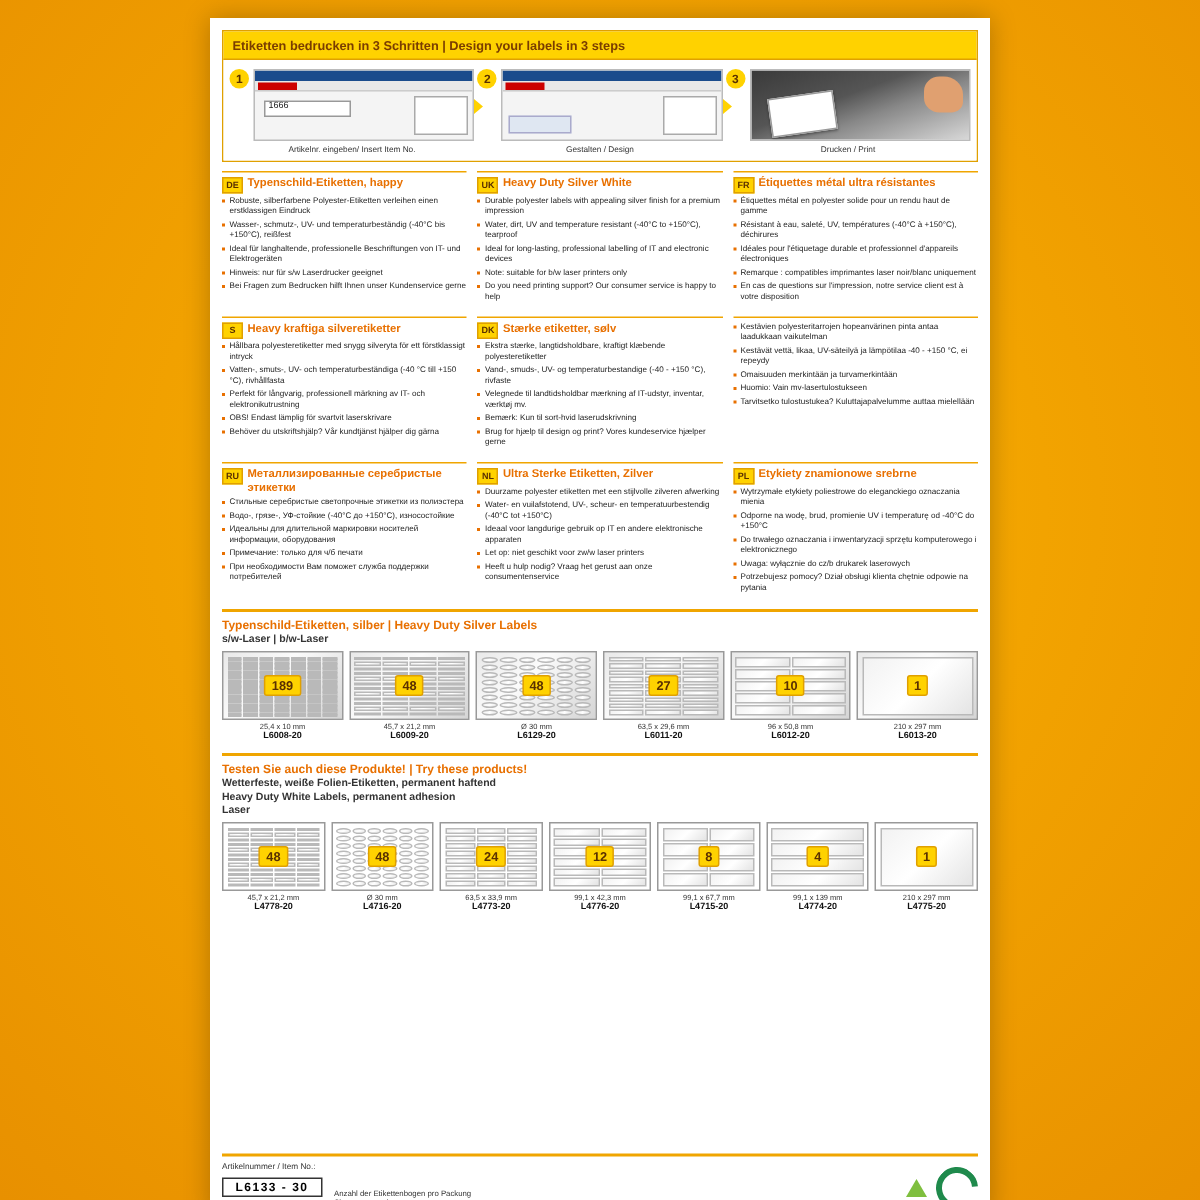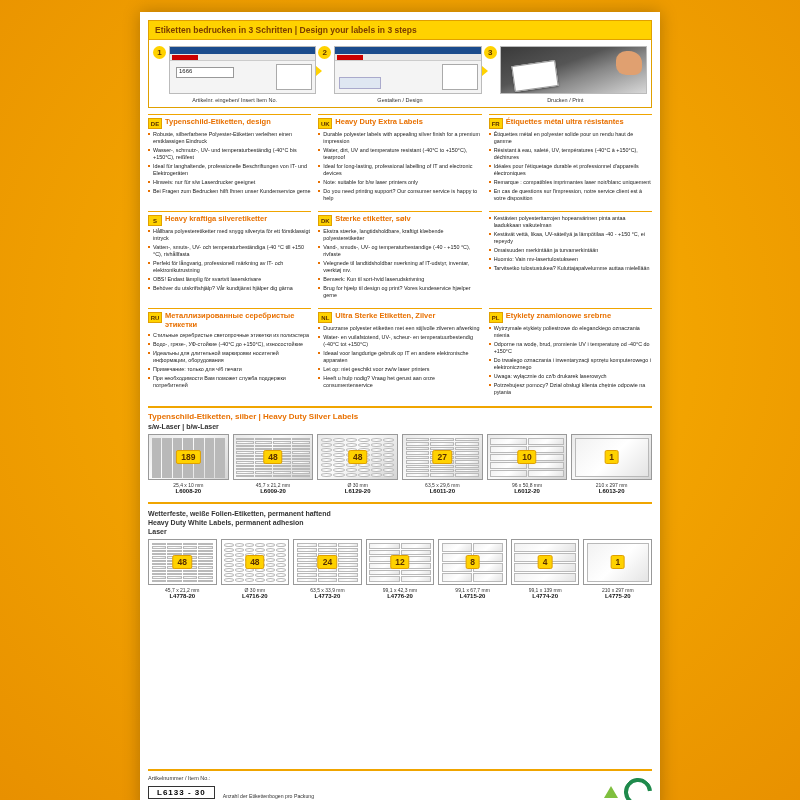--- a/index.html
+++ b/index.html
@@ -217,34 +217,34 @@
           <div class="cap">Drucken / Print</div>
         </div>
 
       </div>
     </div>
 
     <div class="langs">
         <div class="lang">
           <div class="lang-head">
        <div class="flag">DE</div>
-       <div class="lang-title">Typenschild-Etiketten, design</div>
+       <div class="lang-title">Typenschild-Etiketten, happy</div>
      </div>
      <ul>
             <li>Robuste, silberfarbene Polyester-Etiketten verleihen einen erstklassigen Eindruck</li>
             <li>Wasser-, schmutz-, UV- und temperaturbeständig (-40°C bis +150°C), reißfest</li>
             <li>Ideal für langhaltende, professionelle Beschriftungen von IT- und Elektrogeräten</li>
             <li>Hinweis: nur für s/w Laserdrucker geeignet</li>
             <li>Bei Fragen zum Bedrucken hilft Ihnen unser Kundenservice gerne</li>
           </ul>
         </div>
         <div class="lang">
           <div class="lang-head">
        <div class="flag">UK</div>
-       <div class="lang-title">Heavy Duty Extra Labels</div>
+       <div class="lang-title">Heavy Duty Silver White</div>
      </div>
      <ul>
             <li>Durable polyester labels with appealing silver finish for a premium impression</li>
             <li>Water, dirt, UV and temperature resistant (-40°C to +150°C), tearproof</li>
             <li>Ideal for long-lasting, professional labelling of IT and electronic devices</li>
             <li>Note: suitable for b/w laser printers only</li>
             <li>Do you need printing support? Our consumer service is happy to help</li>
           </ul>
         </div>
         <div class="lang">
@@ -1348,20 +1348,21 @@
               </div>
          <div class="badge">1</div>
        </div>
        <div class="dim">210 x 297 mm</div>
        <div class="code">L6013-20</div>
           </div>
         </div>
     </div>
 
     <div class="sec">
+      <div class="sec-title">Testen Sie auch diese Produkte! | Try these products!</div>
       <div class="sec-sub">Wetterfeste, weiße Folien-Etiketten, permanent haftend</div>
       <div class="sec-sub">Heavy Duty White Labels, permanent adhesion</div>
       <div class="sec-sub">Laser</div>
       <div class="prods">
           <div class="prod">
             <div class="sheet">
               <div class="cellwrap" style="width:25%;height:8.333333333333334%">
                 <div class="cell" style=""></div>
               </div>
               <div class="cellwrap" style="width:25%;height:8.333333333333334%">

